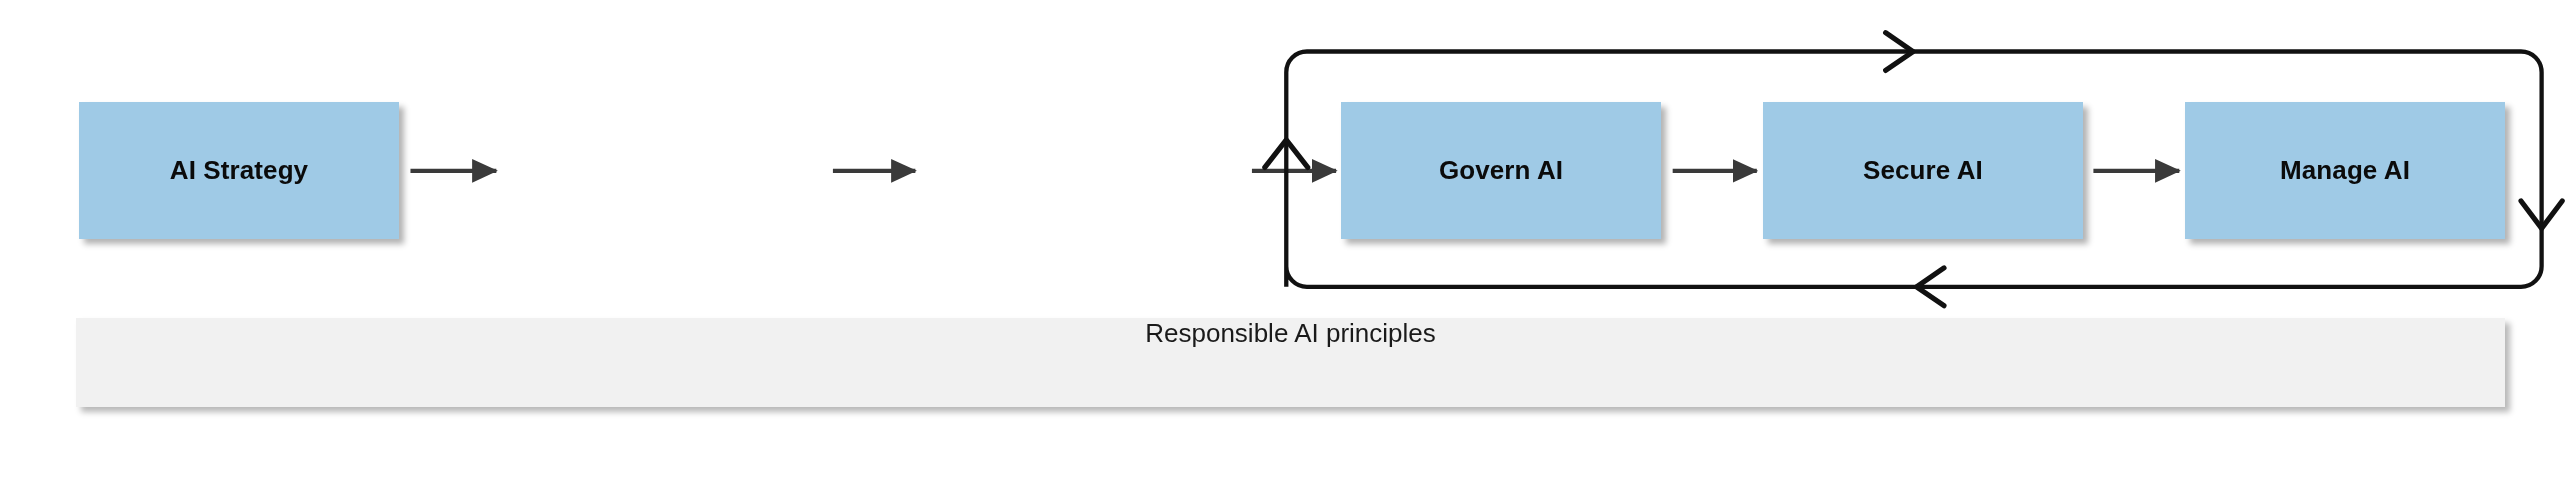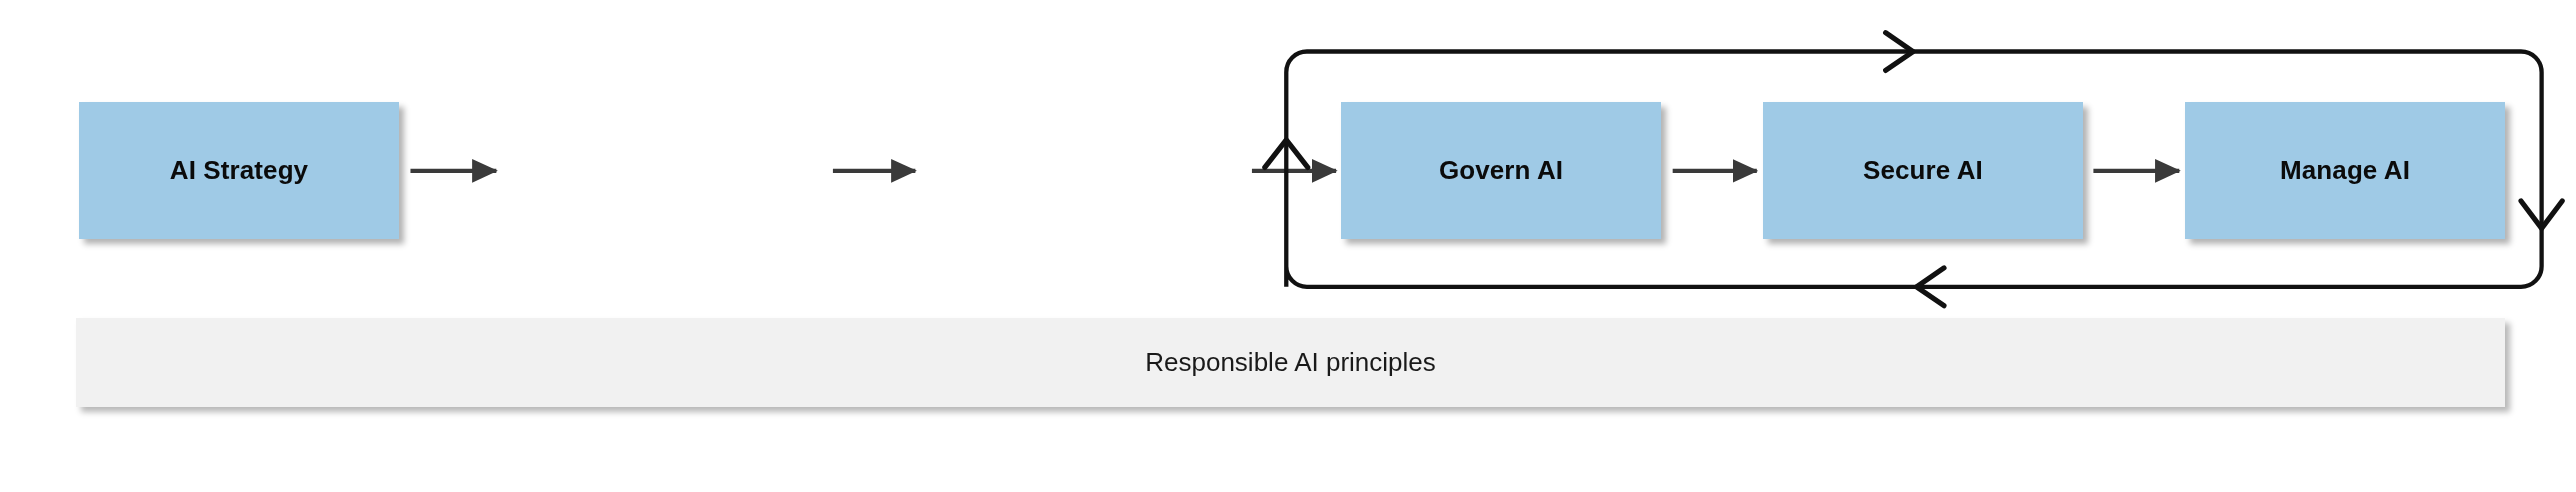--- a/index.html
+++ b/index.html
@@ -65,21 +65,21 @@
   
   #principles-bar {
     position: absolute;
     left: 76px;
     top: 318px;
     width: 2429px;
     height: 89px;
     background: #F1F1F1;
     box-shadow: 5.2px 5.2px 6px rgba(0,0,0,0.28);
     display: flex;
-    align-items: center;
+    align-items: flex-start;
     justify-content: center;
     box-sizing: border-box;
   }
   #principles-bar .bar-label {
     font-family: "Liberation Sans", sans-serif;
     font-size: 26px;
     font-weight: normal;
     color: #1a1a1a;
     white-space: nowrap;
   }

